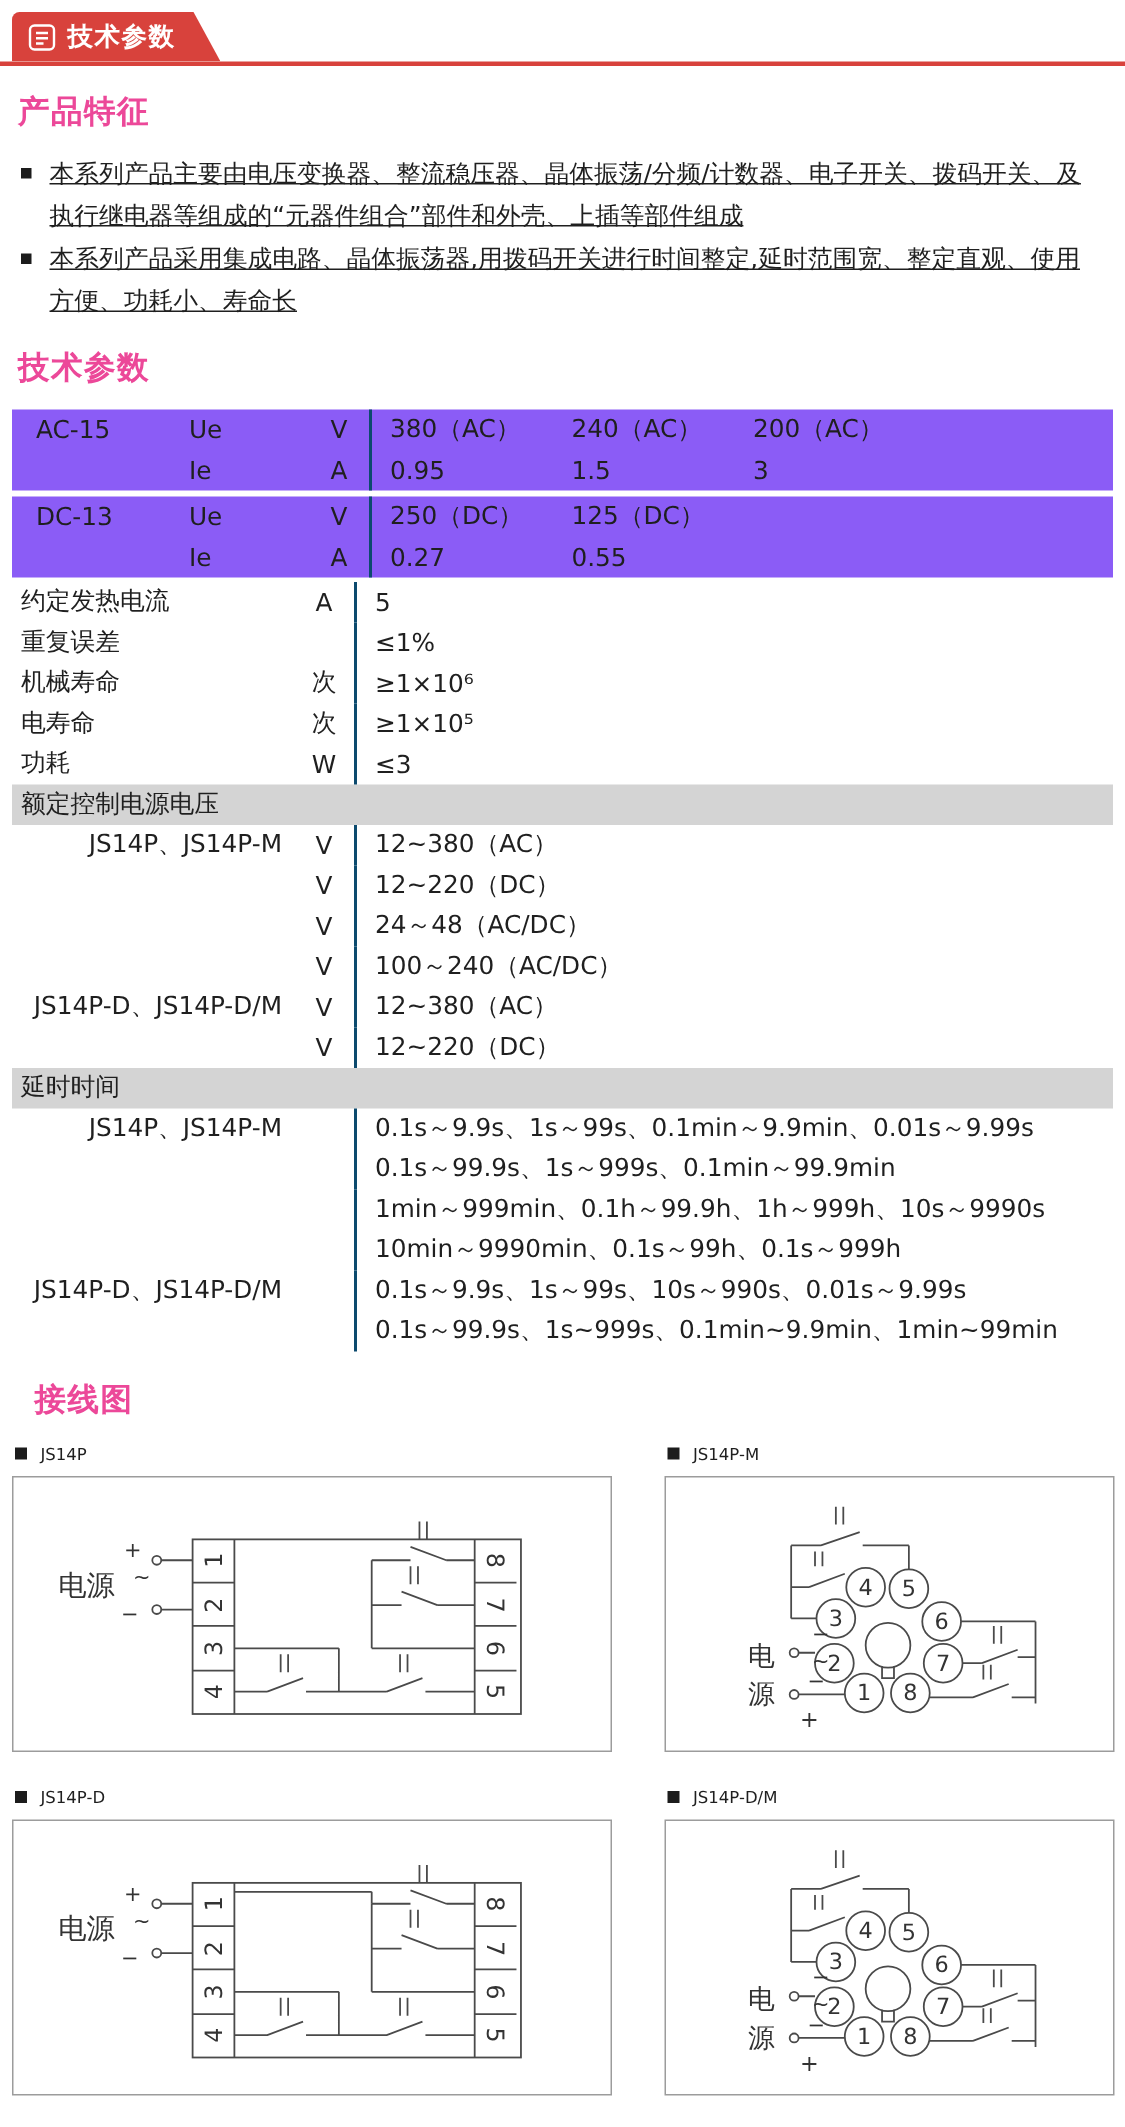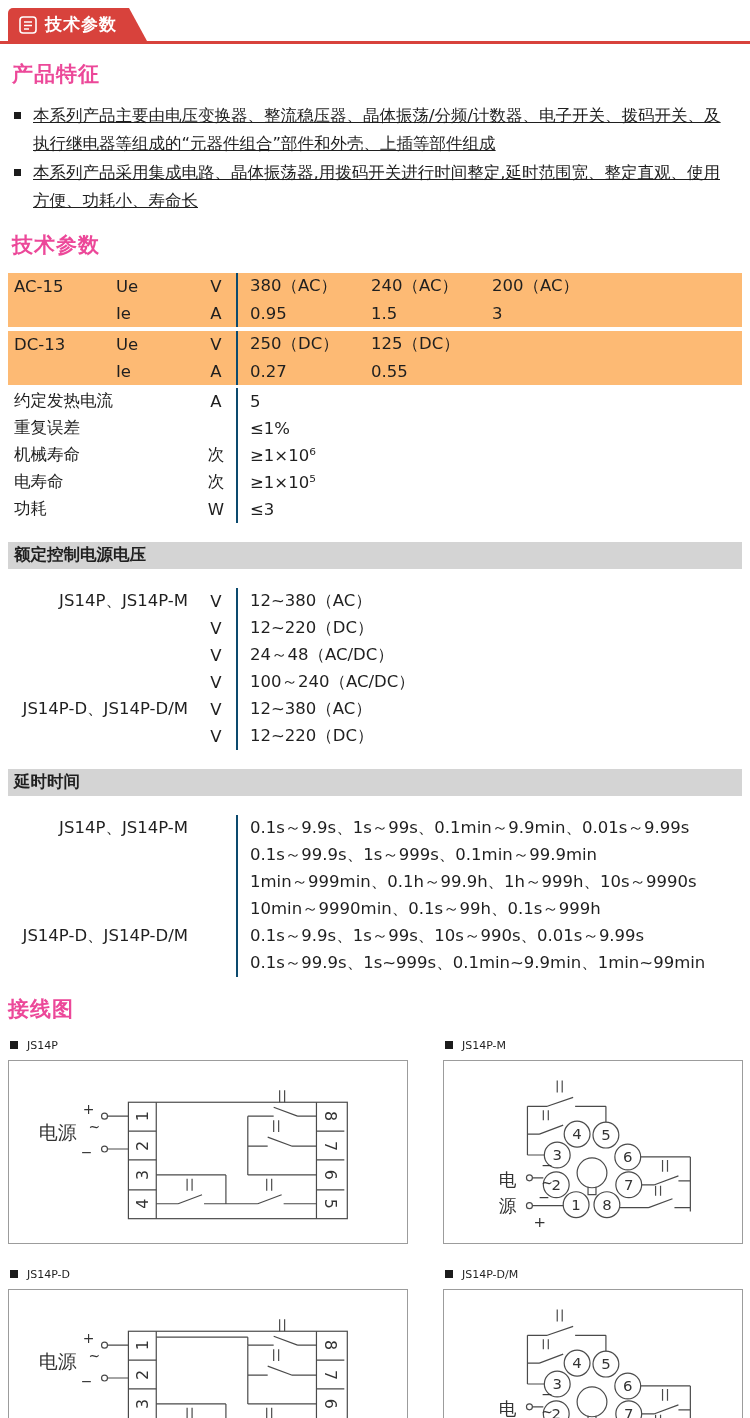--- a/index.html
+++ b/index.html
@@ -35,36 +35,36 @@
     position: relative; padding-left: 21px;
     font-size: 16.5px; line-height: 1.68; margin-bottom: 2px;
   }
   .feat-item::before {
     content: ""; position: absolute; left: 2px; top: 10px;
     width: 7px; height: 7px; background: #1c1c1c;
   }
   
   .spec-table { margin: 14px 8px 0 8px; font-size: 16.5px; }
   .trow { display: flex; align-items: center; min-height: 27px; }
-  .shade { background: #fdba74; }
+  .shade { background: #8b5cf6; padding-left: 10px; }
   .gap4 { height: 4px; }
   .gap3 { height: 3px; }
   .c1 { width: 108px; padding-left: 6px; }
   .c2 { width: 80px; }
   .cu { width: 40px; text-align: center; }
   .clab { width: 188px; padding-left: 6px; }
   .clab.right { text-align: right; padding-right: 8px; padding-left: 0; }
   .vals {
     flex: 1; align-self: stretch; display: flex; align-items: center;
     border-left: 2px solid #0c4a6e; padding-left: 12px;
   }
   .vcell { display: inline-block; width: 121px; }
   .secbar {
     background: #d4d4d4; min-height: 27px; display: flex; align-items: center;
-    padding-left: 6px; margin: 19px 0; font-weight: bold;
+    padding-left: 6px; margin: 0 0;
   }
   
   .wiring { margin: 18px 8px 0 8px; }
   .diagrid {
     display: grid; grid-template-columns: 400px 300px;
     column-gap: 35px; row-gap: 18px; margin-top: 6px;
   }
   .dlabel {
     display: flex; align-items: center; gap: 9px;
     font-size: 11px; margin: 6px 0 8px 2px;
@@ -263,21 +263,21 @@
   <div class="trow">
     <span class="clab right"></span>
     <span class="cu"></span>
     <span class="vals">
         <span>0.1s～99.9s、1s~999s、0.1min~9.9min、1min~99min</span>
       </span>
   </div>
 </div>
 
 <div class="wiring">
-  <h2 class="sec" style="margin-left:0">接线图</h2>
+  <h2 class="sec" style="margin-left:15px">接线图</h2>
 
   <div class="diagrid">
 
     <div>
       <div class="dlabel">
         <span class="sq"></span>
         <span>JS14P</span>
       </div>
       <div class="dbox">
         <svg viewBox="0 0 400 180">

